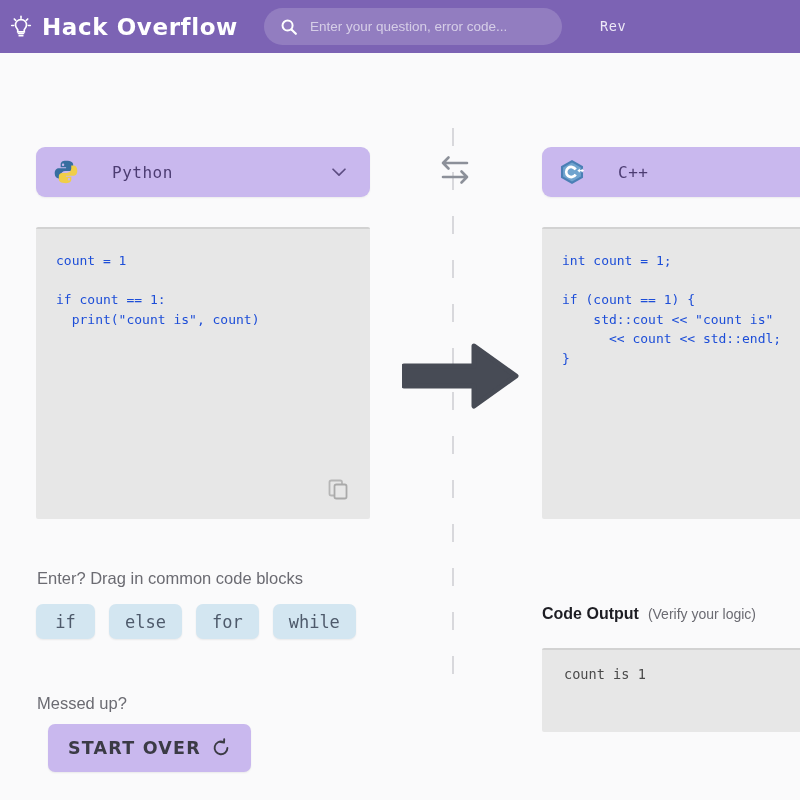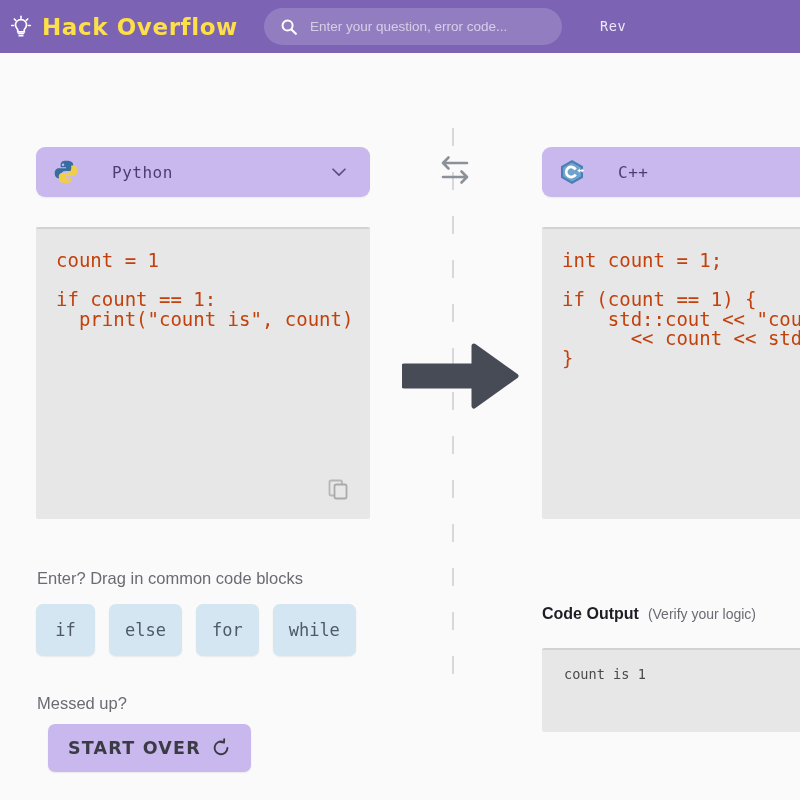--- a/index.html
+++ b/index.html
@@ -29,21 +29,21 @@
     align-items: center;
     margin-left: 8px;
     flex: 0 0 auto;
   }
   .bulb-icon {
     width: 26px; height: 26px;
     display: block;
     margin-right: 8px;
   }
   .brand-name {
-    color: #fde047;
+    color: #ffffff;
     font-size: 23px;
     font-weight: bold;
     letter-spacing: 0.6px;
     font-family: "DejaVu Sans", sans-serif;
     white-space: nowrap;
   }
   .search-wrap {
     position: absolute;
     left: 264px;
     top: 8px;
@@ -153,23 +153,23 @@
     border-radius: 2px;
     padding: 22px 20px;
     position: relative;
     overflow: hidden;
   }
   .code-box.left  { height: 292px; }
   .code-box.right { height: 292px; }
 
   pre.code {
     font-family: "DejaVu Sans Mono", monospace;
-    font-size: 19px;
+    font-size: 13px;
     line-height: 19.5px;
-    color: #c2410c;
+    color: #1d4ed8;
     white-space: pre;
     margin: 0;
   }
   .copy-icon {
     position: absolute;
     right: 20px;
     bottom: 18px;
     width: 24px; height: 24px;
     display: block;
   }
@@ -214,21 +214,21 @@
   .chips {
     position: absolute;
     left: 36px;
     top: 604px;
     display: flex;
     gap: 14px;
   }
   .chip {
     background: #D3E6F1;
     border-radius: 7px;
-    height: 52px;
+    height: 35px;
     min-width: 59px;
     padding: 0 16px;
     display: flex;
     align-items: center;
     justify-content: center;
     font-family: "DejaVu Sans Mono", monospace;
     font-size: 17px;
     color: #4E5A6B;
     box-shadow: 0 1px 2px rgba(0,0,0,0.07);
   }

